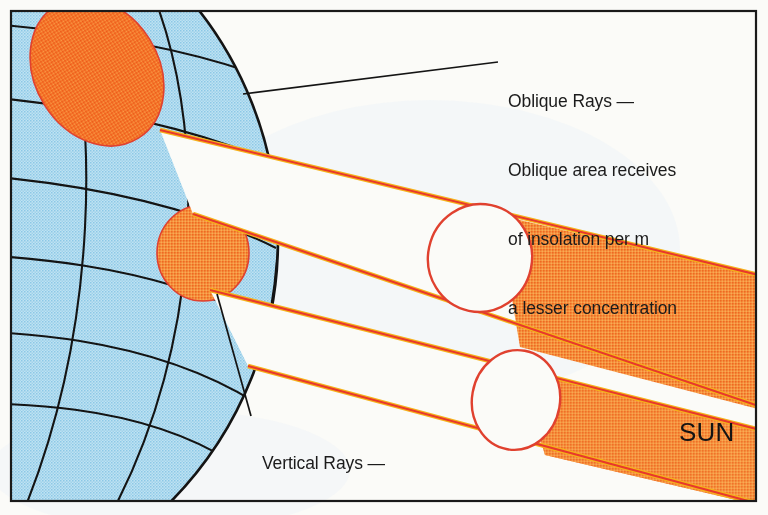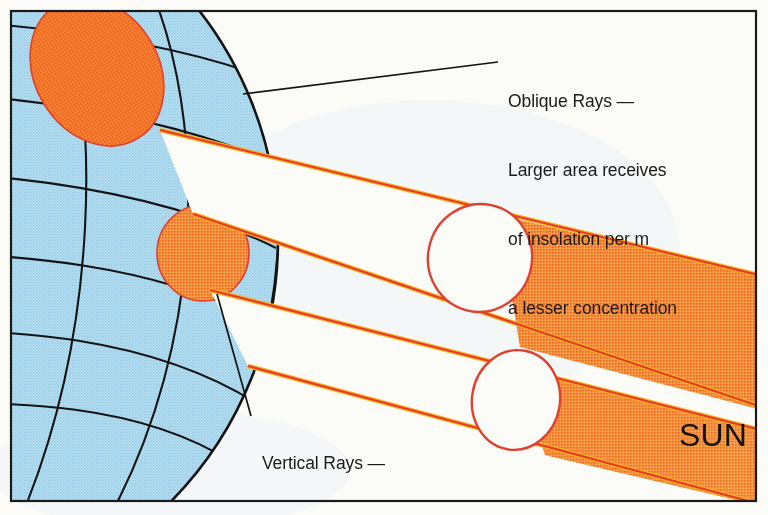--- a/index.html
+++ b/index.html
@@ -37,21 +37,21 @@
     letter-spacing: -0.1px;
   }
   #annot-oblique { left: 508px; top: 44px; }
   #annot-vertical { left: 262px; top: 406px; }
   .annot-line { display: block; }
   #sun-label {
     position: absolute;
     left: 679px;
     top: 417px;
     font-family: "Liberation Sans", sans-serif;
-    font-size: 32px;
+    font-size: 26px;
     color: #141414;
     letter-spacing: 0.2px;
   }
 </style>
 </head>
 <body>
 
 <div id="figure">
 
   <svg class="layer" viewBox="0 0 768 515">
@@ -166,21 +166,21 @@
         <path d="M 217,294 L 251,416"></path>
       </g>
 
     </g>
 
     <rect x="11" y="11" width="745" height="490" fill="none" stroke="#1a1a1a" stroke-width="2.2"></rect>
   </svg>
 
   <div class="annot" id="annot-oblique">
     <span class="annot-line">Oblique Rays —</span>
-    <span class="annot-line">Larger area receives</span>
+    <span class="annot-line">Oblique area receives</span>
     <span class="annot-line">of insolation per m</span>
     <span class="annot-line">a lesser concentration</span>
   </div>
 
   <div class="annot" id="annot-vertical">
     <span class="annot-line">Vertical Rays —</span>
     
     
     
   </div>

